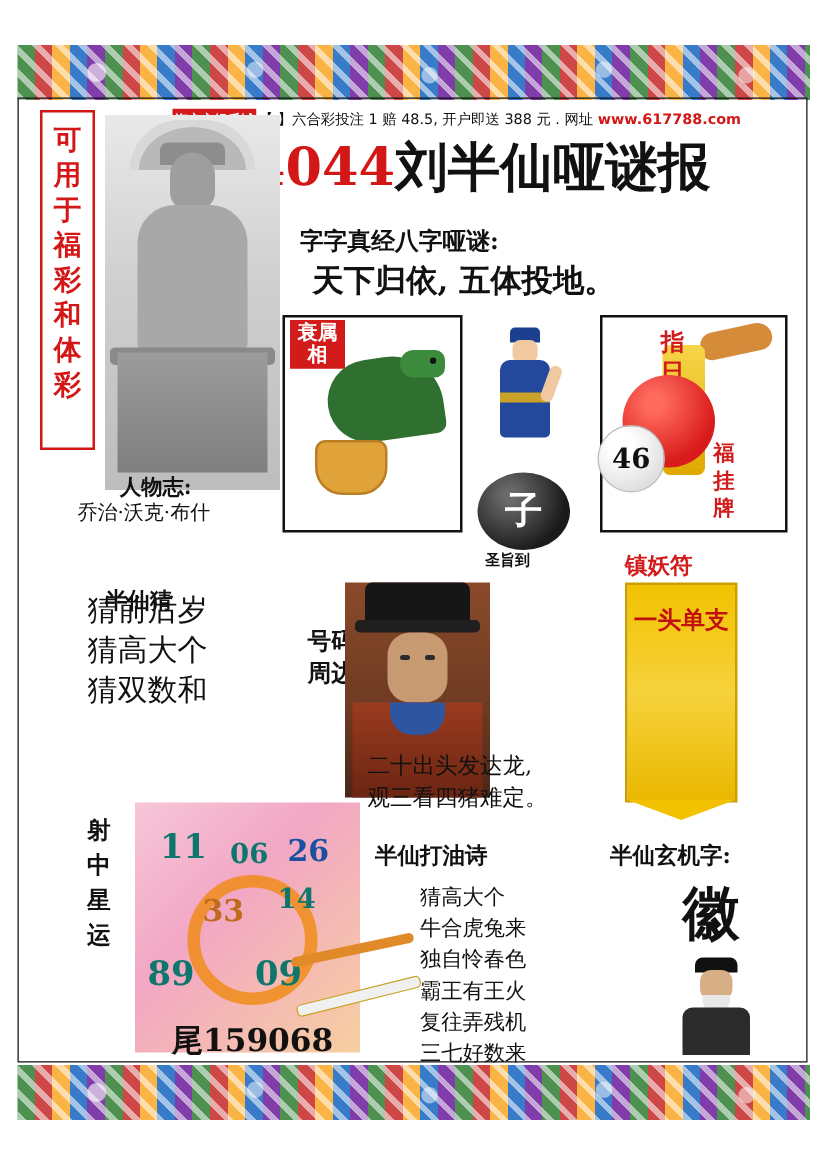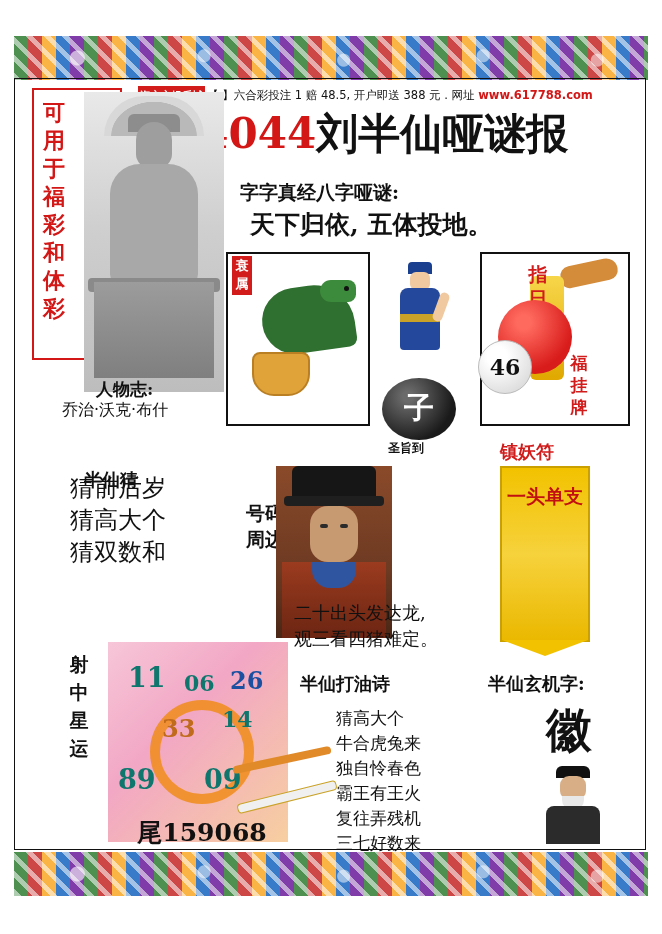--- a/index.html
+++ b/index.html
@@ -63,21 +63,21 @@
     position:absolute;left:170px;top:108px;width:470px;height:52px;
     font-family:"DejaVu Serif","Liberation Serif",serif;
     font-weight:bold;font-size:42px;line-height:52px;color:#111;
     white-space:nowrap;
   }
   .main-title .num{color:#d31616;}
 
   
   .left-banner{
     position:absolute;left:32px;top:88px;width:40px;height:268px;
-    border:2px solid #d31616;background:#fff;padding-left:46px;
+    border:2px solid #d31616;background:#fff;
   }
   .left-banner .txt{
     position:absolute;left:0;top:8px;width:40px;
     color:#d31616;font-weight:bold;font-size:22px;line-height:28px;
     text-align:center;
     font-family:"DejaVu Serif","Liberation Serif",serif;
   }
 
   
   .buddha{
@@ -132,22 +132,22 @@
     font-size:25px;font-weight:bold;color:#111;
     font-family:"DejaVu Serif","Liberation Serif",serif;
   }
 
   
   .snake-box{
     position:absolute;left:226px;top:252px;width:140px;height:170px;
     border:2px solid #111;background:#fff;
   }
   .snake-tag{
-    position:absolute;left:232px;top:256px;width:20px;height:38px;
-    background:#d21b1b;color:#fff;font-weight:bold;font-size:13px;
+    position:absolute;left:232px;top:256px;width:44px;height:38px;
+    background:#d21b1b;color:#fff;font-weight:bold;font-size:16px;
     line-height:18px;text-align:center;padding-top:1px;
   }
   .snake-body{
     position:absolute;left:262px;top:286px;width:92px;height:66px;
     background:#2f6f2f;
     border-radius:40px 50px 10px 40px;
     transform:rotate(-8deg);
   }
   .snake-head{
     position:absolute;left:320px;top:280px;width:36px;height:22px;

